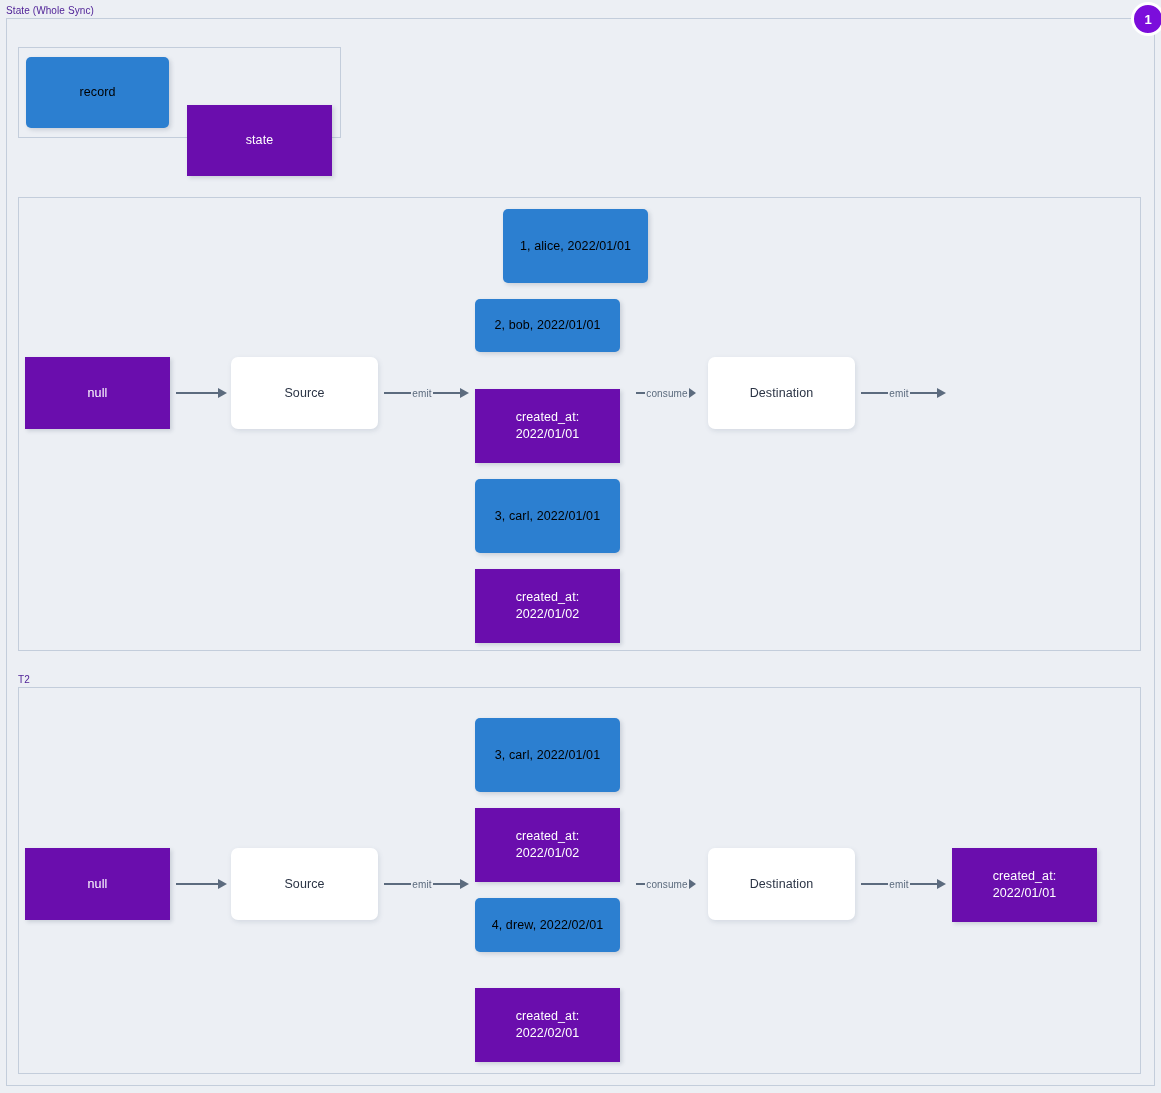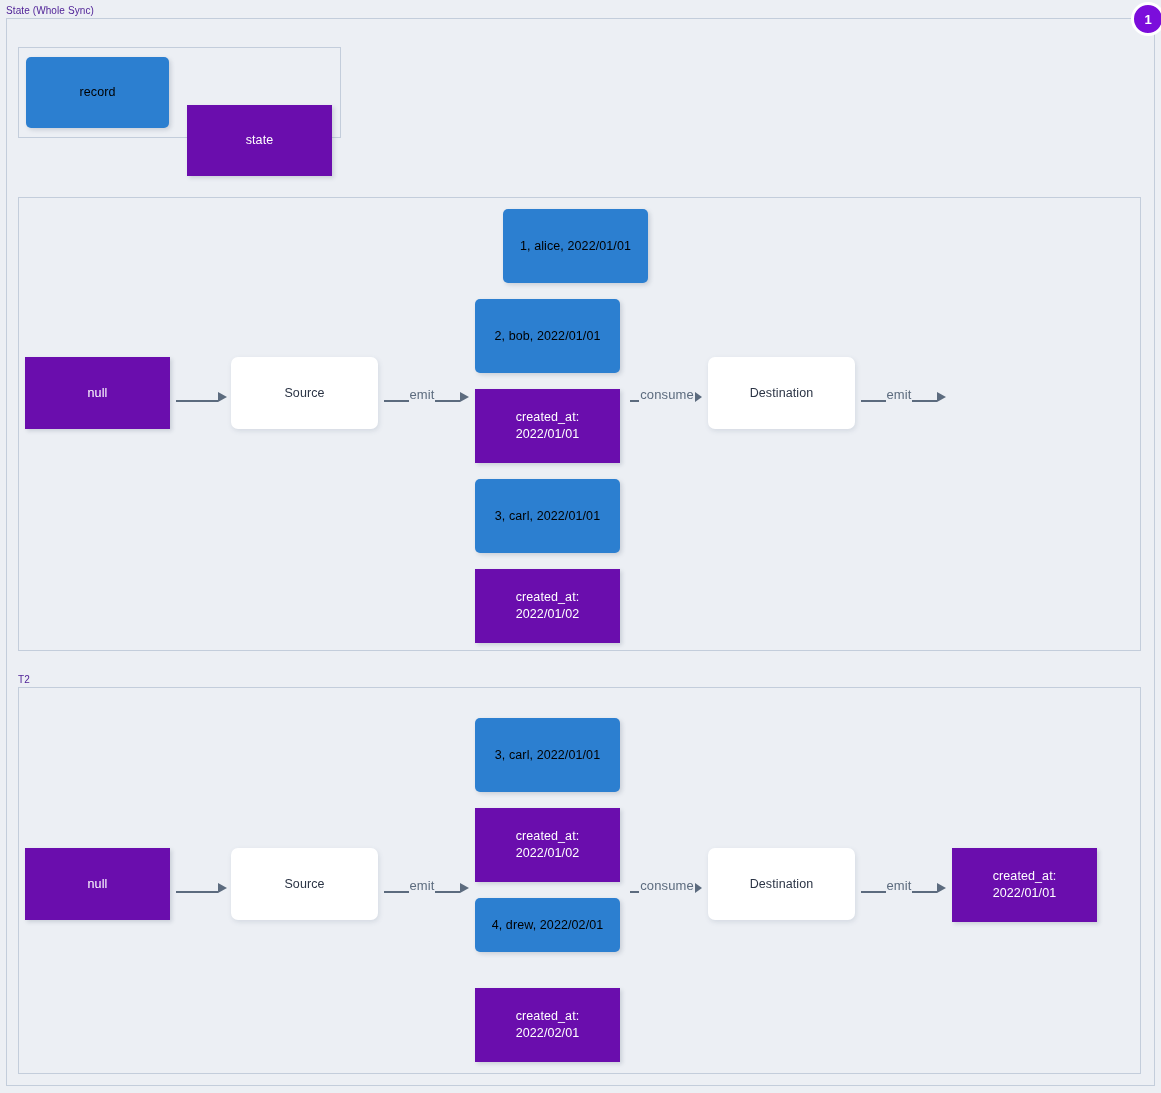--- a/index.html
+++ b/index.html
@@ -78,24 +78,24 @@
 
   
   #legend-record { left: 26px; top: 57px; width: 143px; height: 71px; }
   #legend-state  { left: 187px; top: 57px; width: 145px; height: 71px; margin-top: 48px; }
 
   
   .arrow {
     position: absolute;
     height: 18px;
     display: flex;
-    align-items: flex-end;
+    align-items: center;
     justify-content: center;
     color: #5c6b7e;
-    font-size: 13px;
+    font-size: 10px;
     letter-spacing: .1px;
     white-space: nowrap;
   }
   .arrow .seg {
     height: 2.5px;
     background: #5c6b7e;
     flex: 1 1 auto;
     min-width: 6px;
   }
   .arrow .lbl { padding: 0 1px; }
@@ -157,21 +157,21 @@
   <div class="node proc" style="left:231px; top:357px; width:147px; height:72px;">Source</div>
 
   <div class="arrow" style="left:384px; top:384px; width:85px;">
     <span class="seg"></span>
     <span class="lbl">emit</span>
     <span class="seg"></span>
       <span class="head"></span>
   </div>
 
   <div class="node record" style="left:503px; top:209px; width:145px; height:74px;">1, alice, 2022/01/01</div>
-  <div class="node record" style="left:475px; top:299px; width:145px; height:74px;">2, bob, 2022/01/01</div>
+  <div class="node record" style="left:475px; top:299px; width:145px; height:53px;">2, bob, 2022/01/01</div>
   <div class="node state" style="left:475px; top:389px; width:145px; height:74px; flex-direction:column;">
     <span>created_at:</span>
     <span>2022/01/01</span>
   </div>
   <div class="node record" style="left:475px; top:479px; width:145px; height:74px;">3, carl, 2022/01/01</div>
   <div class="node state" style="left:475px; top:569px; width:145px; height:74px; flex-direction:column;">
     <span>created_at:</span>
     <span>2022/01/02</span>
   </div>
 

